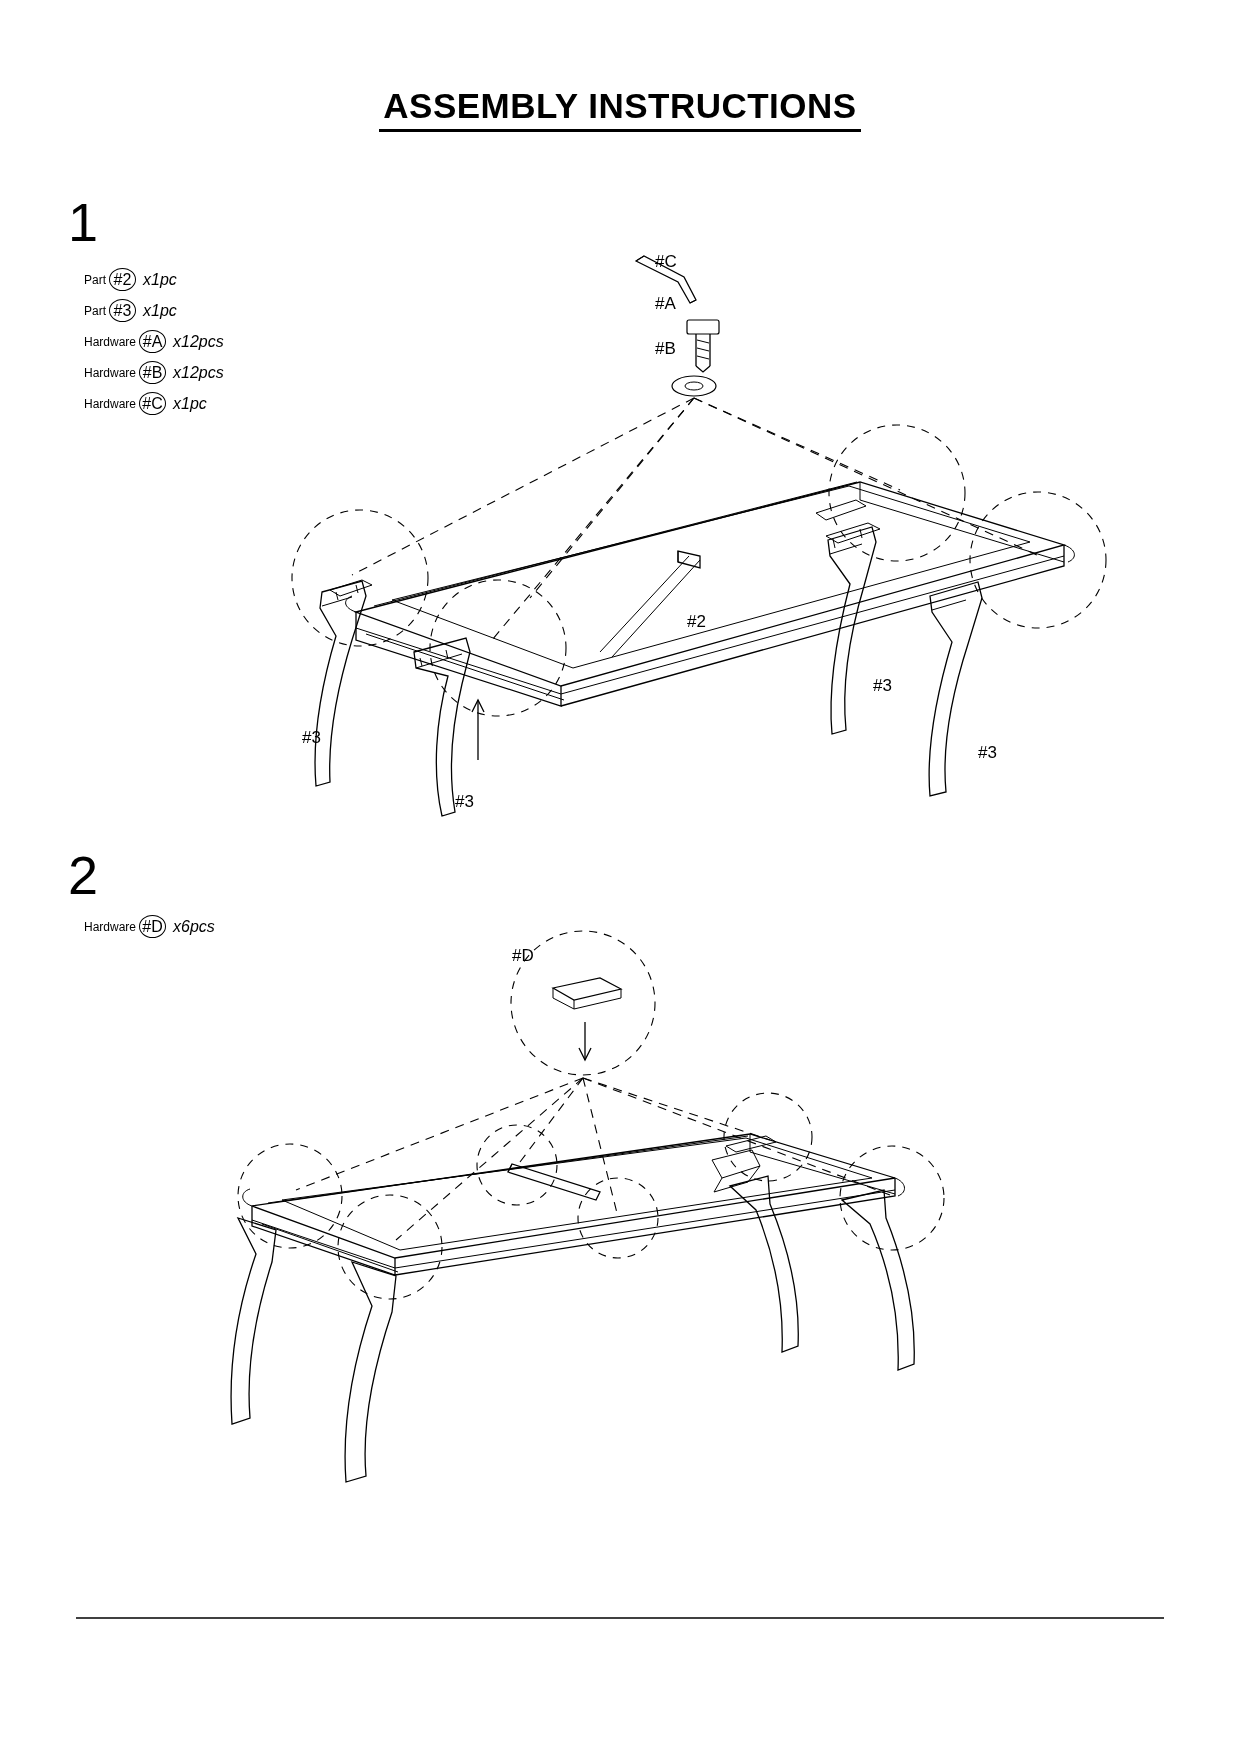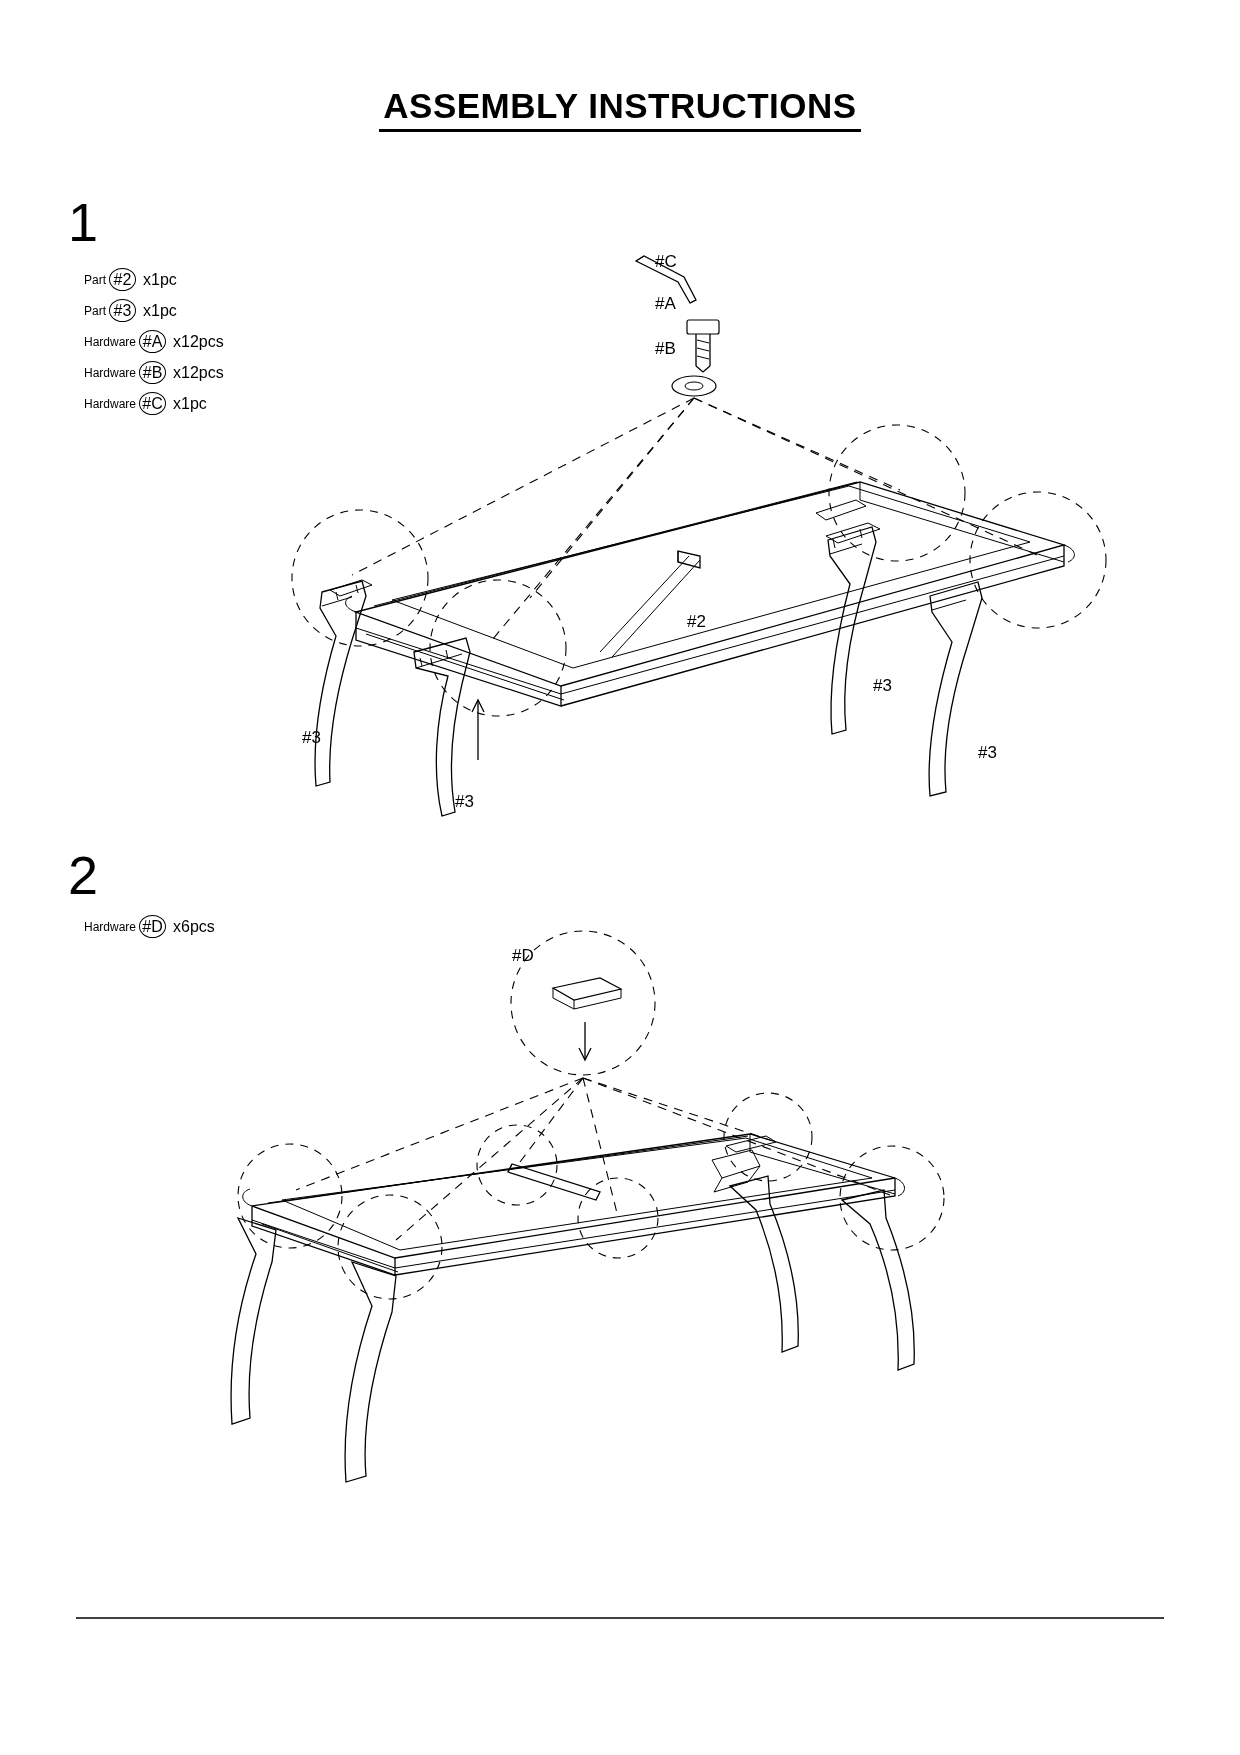--- a/index.html
+++ b/index.html
@@ -67,21 +67,21 @@
     align-items: center;
     justify-content: center;
     width: 27px;
     height: 23px;
     border: 1.6px solid #000;
     border-radius: 50%;
     font-size: 16px;
     margin: 0 3px;
     box-sizing: border-box;
   }
-  .qty { font-size: 16px; margin-left: 4px; }
+  .qty { font-size: 16px; margin-left: 4px; font-style: italic; }
 
   
   .callout {
     position: absolute;
     font-size: 17px;
     white-space: nowrap;
   }
 
   
   svg.layer {

